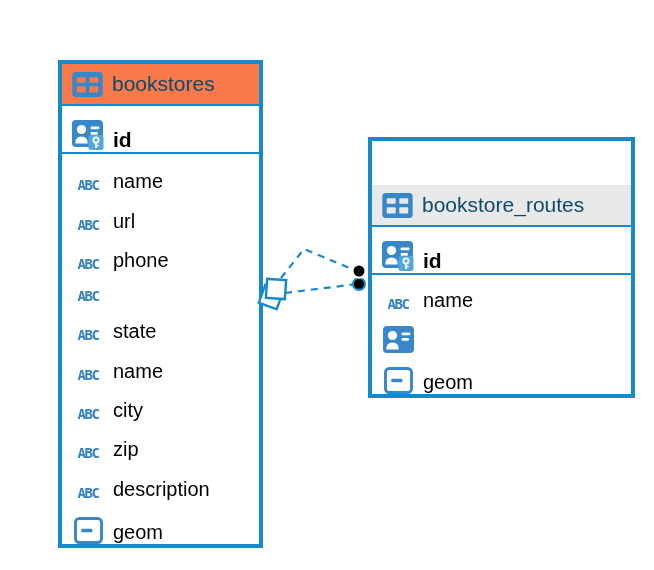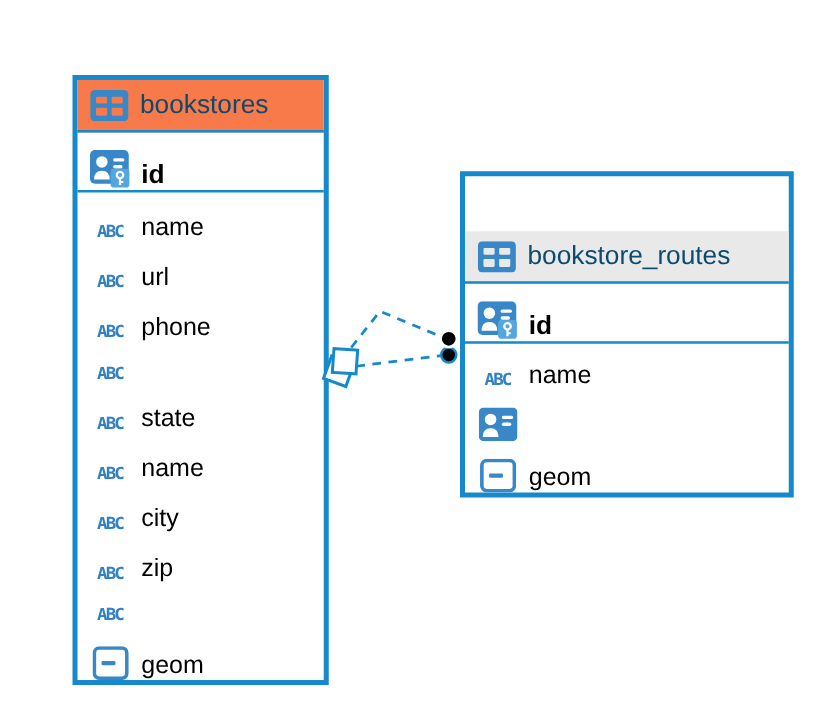--- a/index.html
+++ b/index.html
@@ -119,20 +119,21 @@
         <div class="row col-row">
           <span class="icon-slot">
             <span class="abc">ABC</span>
           </span>
           <span class="col-label">zip</span>
         </div>
         <div class="row col-row">
           <span class="icon-slot">
             <span class="abc">ABC</span>
           </span>
+          <span class="col-label">description</span>
         </div>
         <div class="row col-row">
           <span class="icon-slot">
     <svg width="29" height="27" viewBox="0 0 30 28">
       <rect x="1.5" y="1.5" width="27" height="25" rx="4" fill="#fff" stroke="#3787c9" stroke-width="3"></rect>
       <rect x="7.5" y="12.3" width="11.5" height="3.4" rx="1" fill="#3787c9"></rect>
     </svg>
           </span>
           <span class="col-label">geom</span>
         </div>

